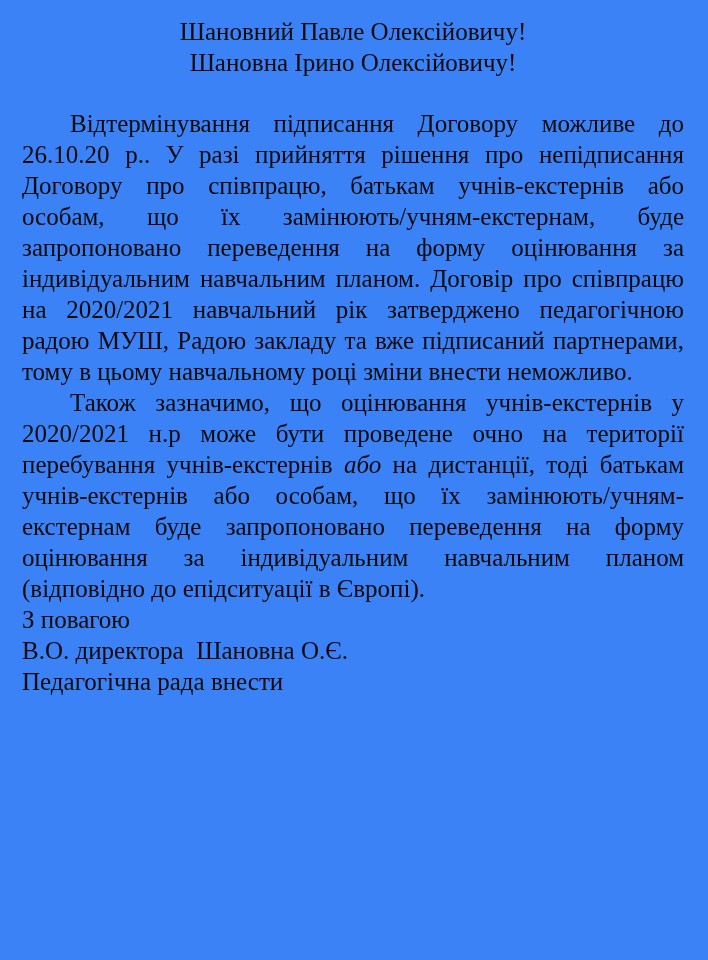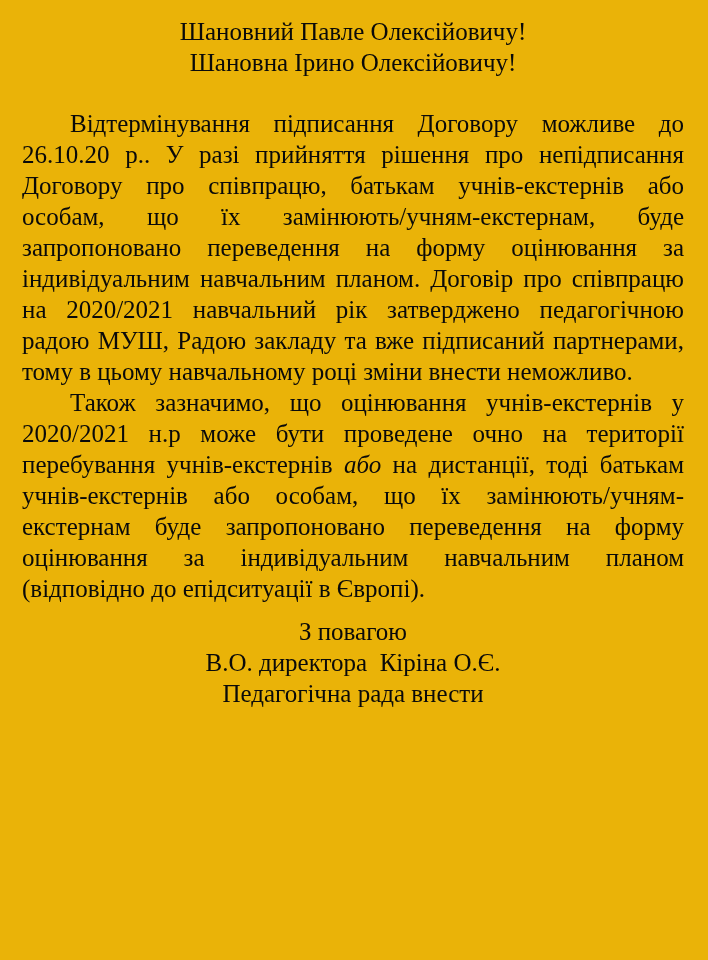--- a/index.html
+++ b/index.html
@@ -9,21 +9,21 @@
   }
   body {
     width: 708px;
     height: 960px;
     overflow: hidden;
   }
   .page {
     box-sizing: border-box;
     width: 708px;
     height: 960px;
-    background: #eab308;
+    background: #3b82f6;
     color: #0a0a0a;
     font-family: "Liberation Serif", "DejaVu Serif", serif;
     font-size: 25px;
     line-height: 31px;
     padding: 16px 24px 0 22px;
   }
   .salutation {
     text-align: center;
   }
   .salutation div {
@@ -36,22 +36,21 @@
     margin: 0;
     text-align: justify;
     text-indent: 48px;
   }
   .body-text p .frag {
     
   }
   .body-text em {
   }
   .signature {
-    margin-top: 12px;
-    text-align: center;
+    text-align: left;
   }
   .signature div {
     white-space: pre-wrap;
   }
 </style>
 </head>
 <body>
 
 <div class="page">
 
@@ -65,17 +64,17 @@
   <div class="body-text">
 
     <p>Відтермінування підписання Договору можливе до 26.10.20 р.. У разі прийняття рішення про непідписання Договору про співпрацю, батькам учнів-екстернів або особам, що їх замінюють/учням-екстернам, буде запропоновано переведення на форму оцінювання за індивідуальним навчальним планом. Договір про співпрацю на 2020/2021 навчальний рік затверджено педагогічною радою МУШ, Радою закладу та вже підписаний партнерами, тому в цьому навчальному році зміни внести неможливо.</p>
 
     <p><span class="frag">Також зазначимо, що оцінювання учнів-екстернів у 2020/2021 н.р може бути проведене очно на території перебування учнів-екстернів </span><em>або</em><span class="frag"> на дистанції, тоді батькам учнів-екстернів або особам, що їх замінюють/учням-екстернам буде запропоновано переведення на форму оцінювання за індивідуальним навчальним планом (відповідно до епідситуації в Європі).</span></p>
 
   </div>
 
   <div class="signature">
     <div>З повагою</div>
-    <div>В.О. директора  Кіріна О.Є.</div>
+    <div>В.О. директора  Шановна О.Є.</div>
     <div>Педагогічна рада внести</div>
   </div>
 
 </div>
 
 </body></html>

